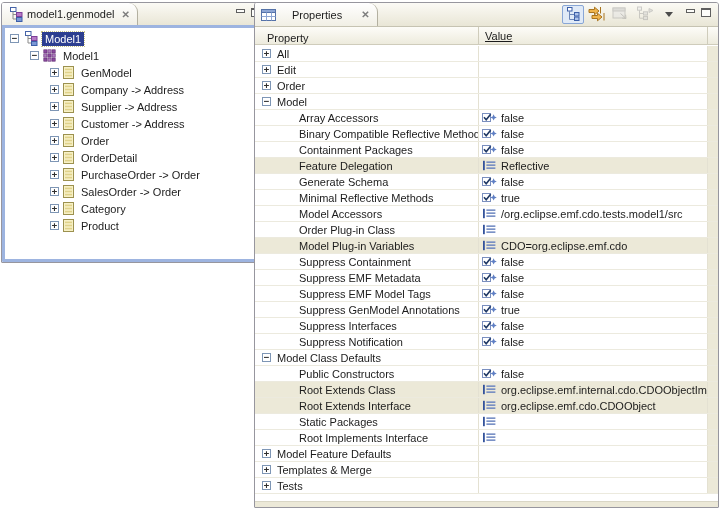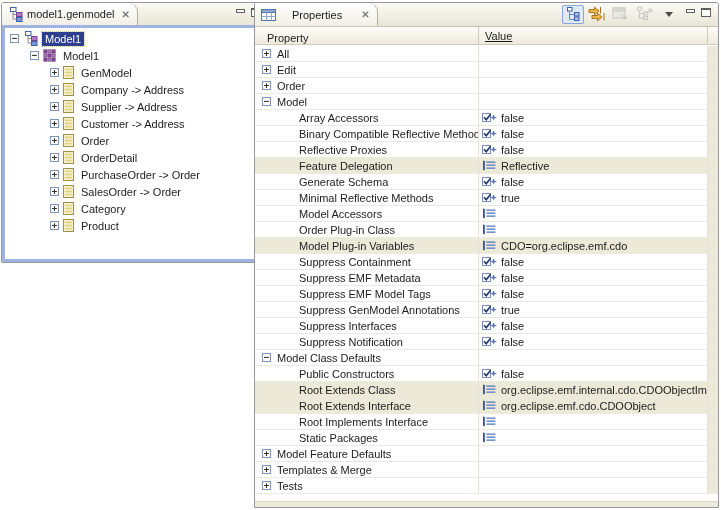--- a/index.html
+++ b/index.html
@@ -426,21 +426,21 @@
             </svg>
           </span>
       <span>false</span>
     </div>
     <div class="fill-cell"></div>
   </div>
 
   <div class="prop-row">
     <div class="name-cell child">
 
-      <span class="">Reflective Proxies</span>
+      <span class="">Containment Packages</span>
     </div>
     <div class="value-cell">
       <span class="value-icon">
             <svg width="15" height="11" viewBox="0 0 15 11">
               <rect x="0.5" y="1.5" width="8" height="8" fill="#fff" stroke="#7a8fbf"></rect>
               <path d="M2 5.2 l2.2 2.6 L8.6 2.2" stroke="#1f3864" stroke-width="1.6" fill="none"></path>
               <path d="M11.6 2.2 l1 2.2 2.2 1 -2.2 1 -1 2.2 -1 -2.2 -2.2 -1 2.2 -1 z" fill="#5f7fc4"></path>
             </svg>
           </span>
       <span>false</span>
@@ -510,20 +510,21 @@
     </div>
     <div class="value-cell">
       <span class="value-icon">
             <svg width="15" height="11" viewBox="0 0 15 11">
               <rect x="1" y="0.8" width="1.8" height="9.4" fill="#33539c"></rect>
               <rect x="4.4" y="1.4" width="9" height="1.5" fill="#6d87c0"></rect>
               <rect x="4.4" y="4.4" width="9" height="1.5" fill="#6d87c0"></rect>
               <rect x="4.4" y="7.4" width="9" height="1.5" fill="#6d87c0"></rect>
             </svg>
           </span>
+      <span>/org.eclipse.emf.cdo.tests.model1/src</span>
     </div>
     <div class="fill-cell"></div>
   </div>
 
   <div class="prop-row">
     <div class="name-cell child">
 
       <span class="">Order Plug-in Class</span>
     </div>
     <div class="value-cell">
@@ -731,40 +732,40 @@
             </svg>
           </span>
       <span>org.eclipse.emf.cdo.CDOObject</span>
     </div>
     <div class="fill-cell"></div>
   </div>
 
   <div class="prop-row">
     <div class="name-cell child">
 
-      <span class="">Root Implements Interface</span>
+      <span class="">Static Packages</span>
     </div>
     <div class="value-cell">
       <span class="value-icon">
             <svg width="15" height="11" viewBox="0 0 15 11">
               <rect x="1" y="0.8" width="1.8" height="9.4" fill="#33539c"></rect>
               <rect x="4.4" y="1.4" width="9" height="1.5" fill="#6d87c0"></rect>
               <rect x="4.4" y="4.4" width="9" height="1.5" fill="#6d87c0"></rect>
               <rect x="4.4" y="7.4" width="9" height="1.5" fill="#6d87c0"></rect>
             </svg>
           </span>
       <span></span>
     </div>
     <div class="fill-cell"></div>
   </div>
 
   <div class="prop-row">
     <div class="name-cell child">
 
-      <span class="">Static Packages</span>
+      <span class="">Root Implements Interface</span>
     </div>
     <div class="value-cell">
       <span class="value-icon">
             <svg width="15" height="11" viewBox="0 0 15 11">
               <rect x="1" y="0.8" width="1.8" height="9.4" fill="#33539c"></rect>
               <rect x="4.4" y="1.4" width="9" height="1.5" fill="#6d87c0"></rect>
               <rect x="4.4" y="4.4" width="9" height="1.5" fill="#6d87c0"></rect>
               <rect x="4.4" y="7.4" width="9" height="1.5" fill="#6d87c0"></rect>
             </svg>
           </span>

